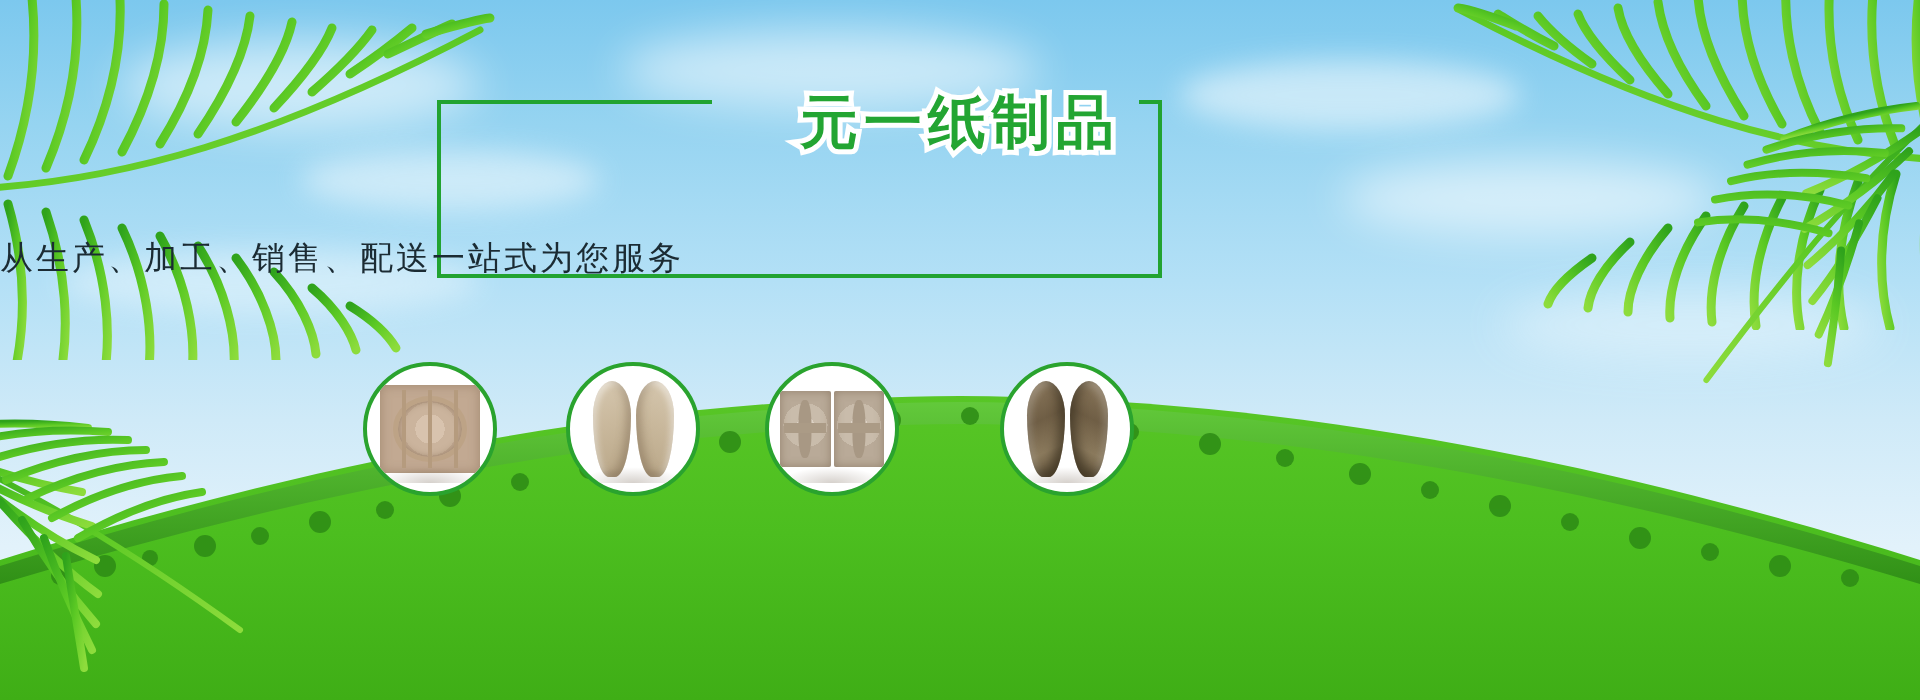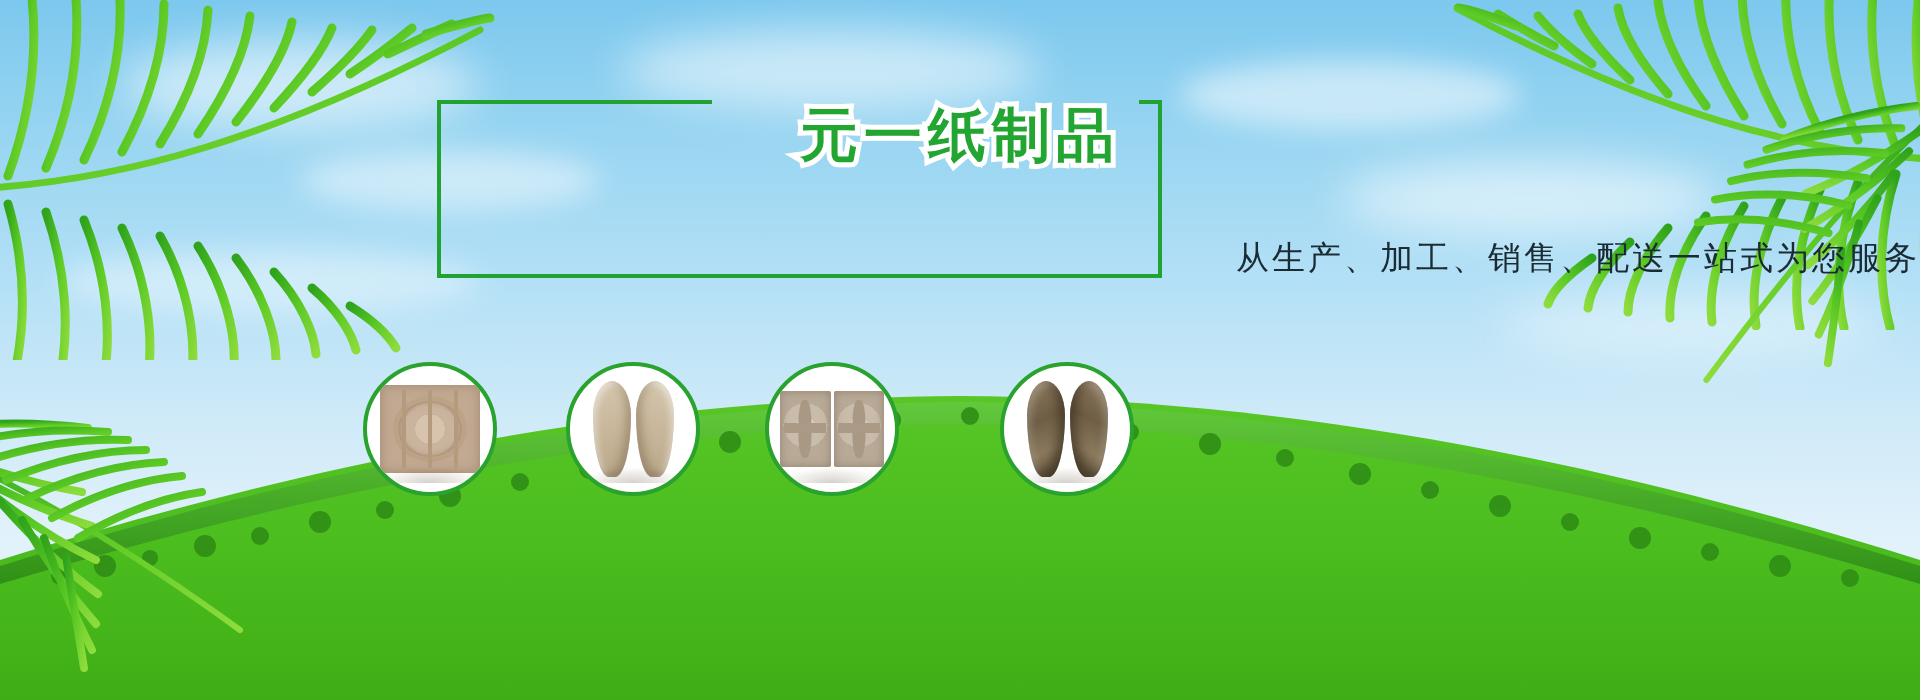--- a/index.html
+++ b/index.html
@@ -36,28 +36,28 @@
     border-top:none; }
   #frame-top-left { position:absolute; left:437px; top:100px; width:275px;
     height:4px; background:#22a331; }
   #frame-top-right { position:absolute; left:1139px; top:100px; width:23px;
     height:4px; background:#22a331; }
 
   .hl { position:absolute; left:0; width:1920px; text-align:center;
     color:#23a532; font-weight:700; letter-spacing:2px;
     white-space:nowrap;
     -webkit-text-stroke:11px #ffffff; paint-order:stroke fill;
-    font-family:"DejaVu Sans","Liberation Sans",sans-serif;margin-top:13px; }
+    font-family:"DejaVu Sans","Liberation Sans",sans-serif; }
   #hl1 { top:84px; font-size:58px; letter-spacing:6px;
     -webkit-text-stroke-width:10px; }
   #hl2 { top:148px; font-size:66px; letter-spacing:3px;
     -webkit-text-stroke-width:11px; }
 
   #subtitle { position:absolute; left:0; top:236px; width:1920px;
-    text-align:right; font-size:33px; color:#1b2b33; letter-spacing:3px;
+    text-align:left; font-size:33px; color:#1b2b33; letter-spacing:3px;
     white-space:nowrap; font-family:"DejaVu Sans","Liberation Sans",sans-serif; }
 
   
   .pcircle { position:absolute; width:134px; height:134px; border-radius:50%;
     background:#ffffff; border:4px solid #2aa32e; overflow:hidden;
     display:flex; align-items:center; justify-content:center; }
   .pcircle .ph { width:104px; height:104px; position:relative; }
 
   
   .tray { position:absolute; inset:8px 2px; border-radius:3px;

